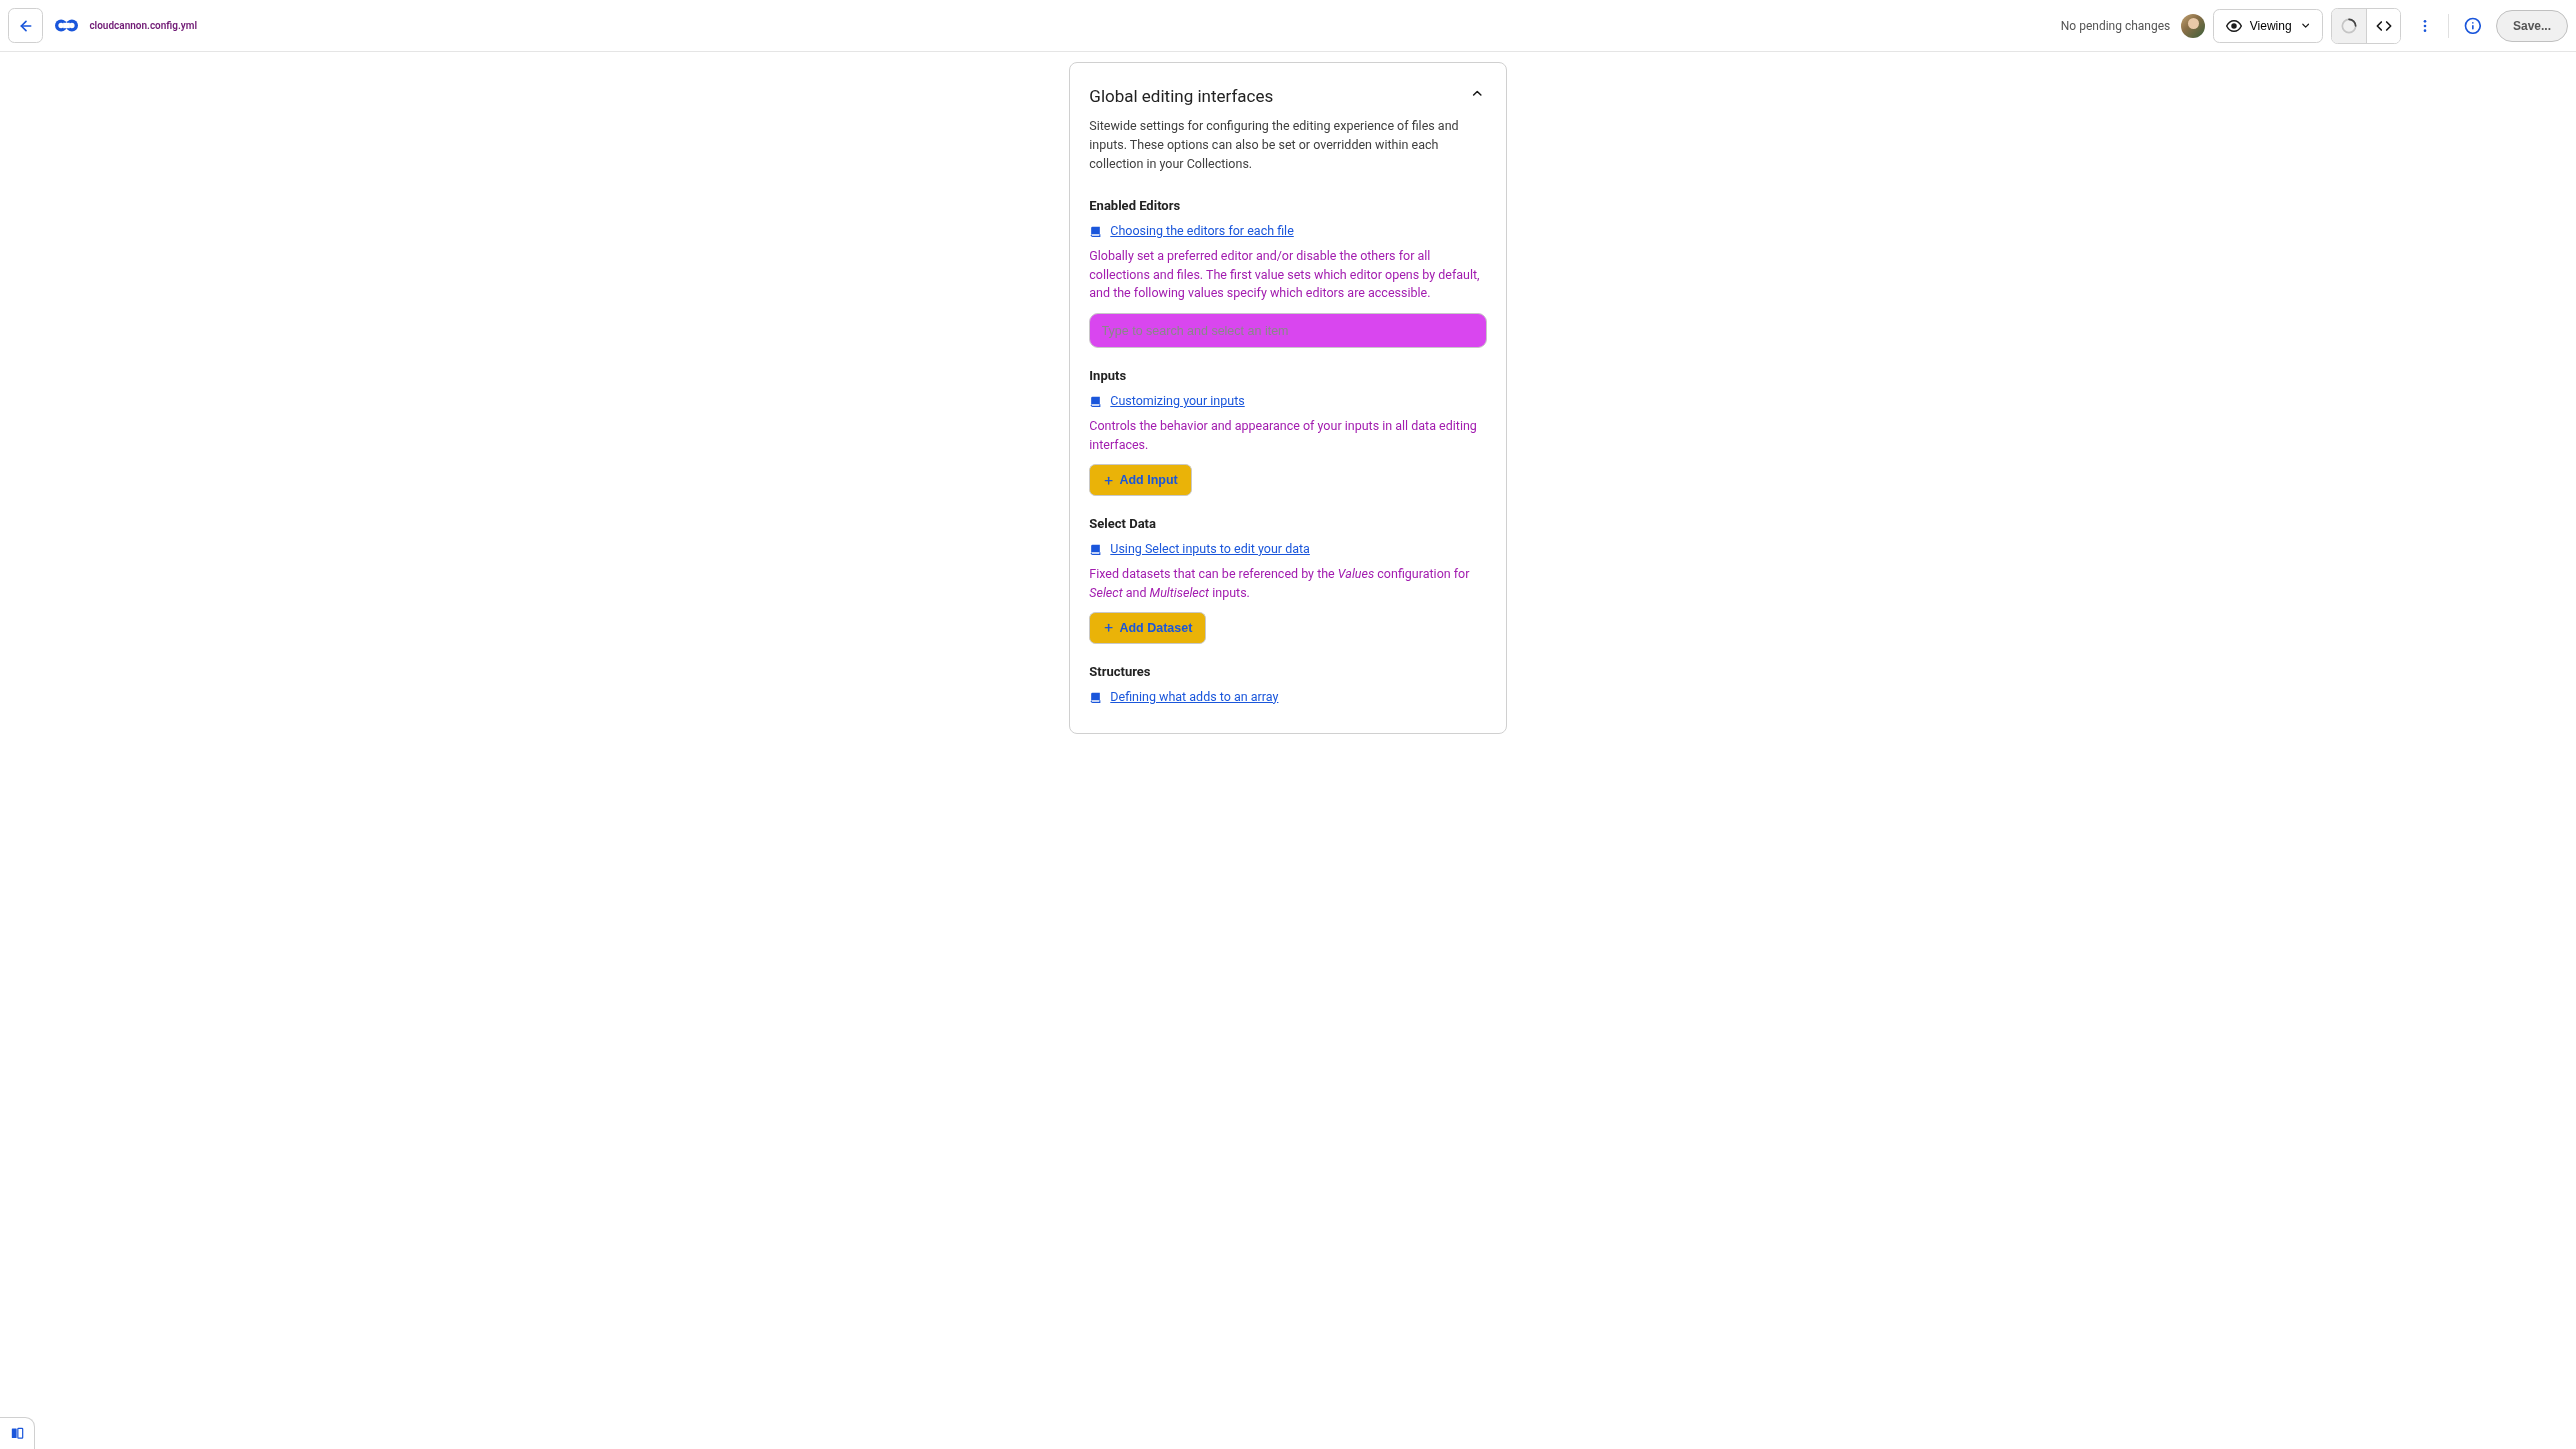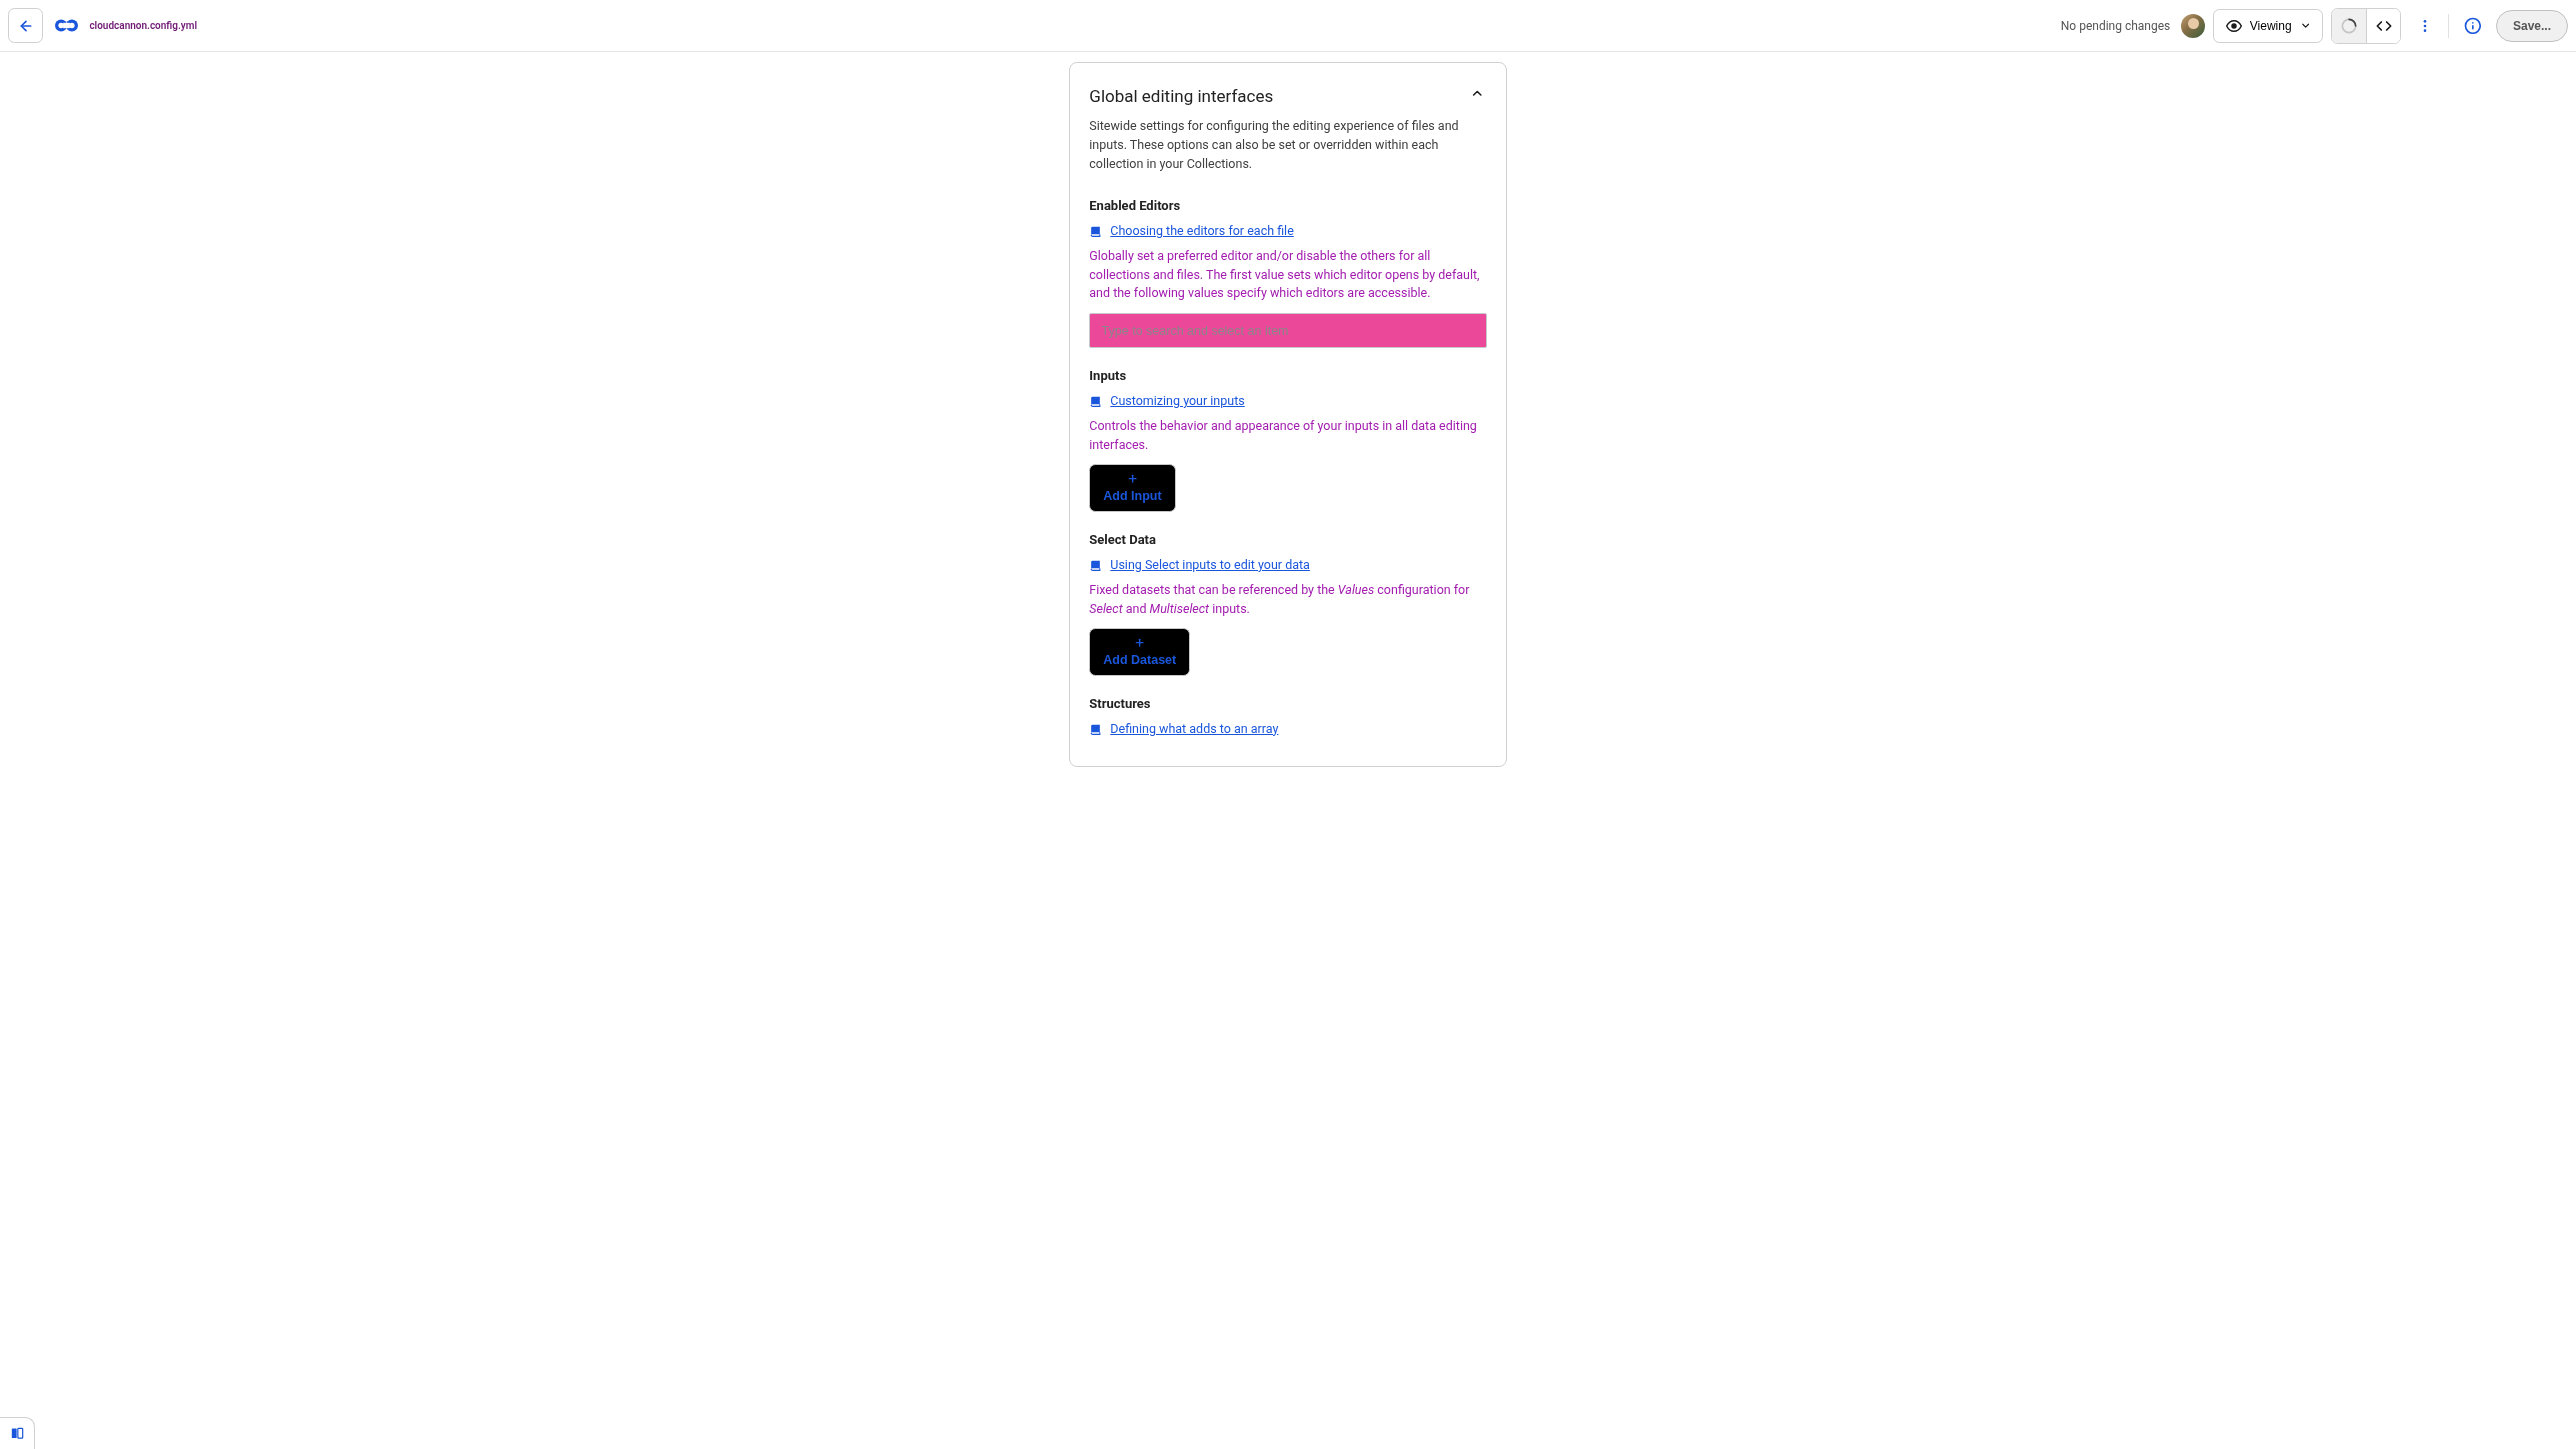--- a/index.html
+++ b/index.html
@@ -190,40 +190,39 @@
   color: #a21caf;
   margin-bottom: 9.7px;
 }
 .section-desc em {
   font-style: italic;
 }
 .search-input {
   width: 100%;
   padding: 9.7px 11.3px;
   border: 0.8px solid #c8c8c8;
-  border-radius: 2px;
+  border-radius: 9px;
   font-size: 12.5px;
   color: #333;
-  background: #ec4899;
+  background: #d946ef;
 }
 .search-input::placeholder { color: #888; }
 
 .add-btn {
   display: inline-flex;
   align-items: center;
   gap: 4.8px;
   padding: 8px 13px;
   border: 0.8px solid #c8c8c8;
   border-radius: 6.4px;
-  background: #000000;
+  background: #eab308;
   color: #1a56db;
   font-size: 12.5px;
   font-weight: 600;
   cursor: pointer;
-  flex-direction: column;
 }
 
 
 .floating-tab {
   position: fixed;
   bottom: 0;
   left: 0;
   width: 35px;
   height: 32px;
   border: 0.8px solid #d0d0d0;

